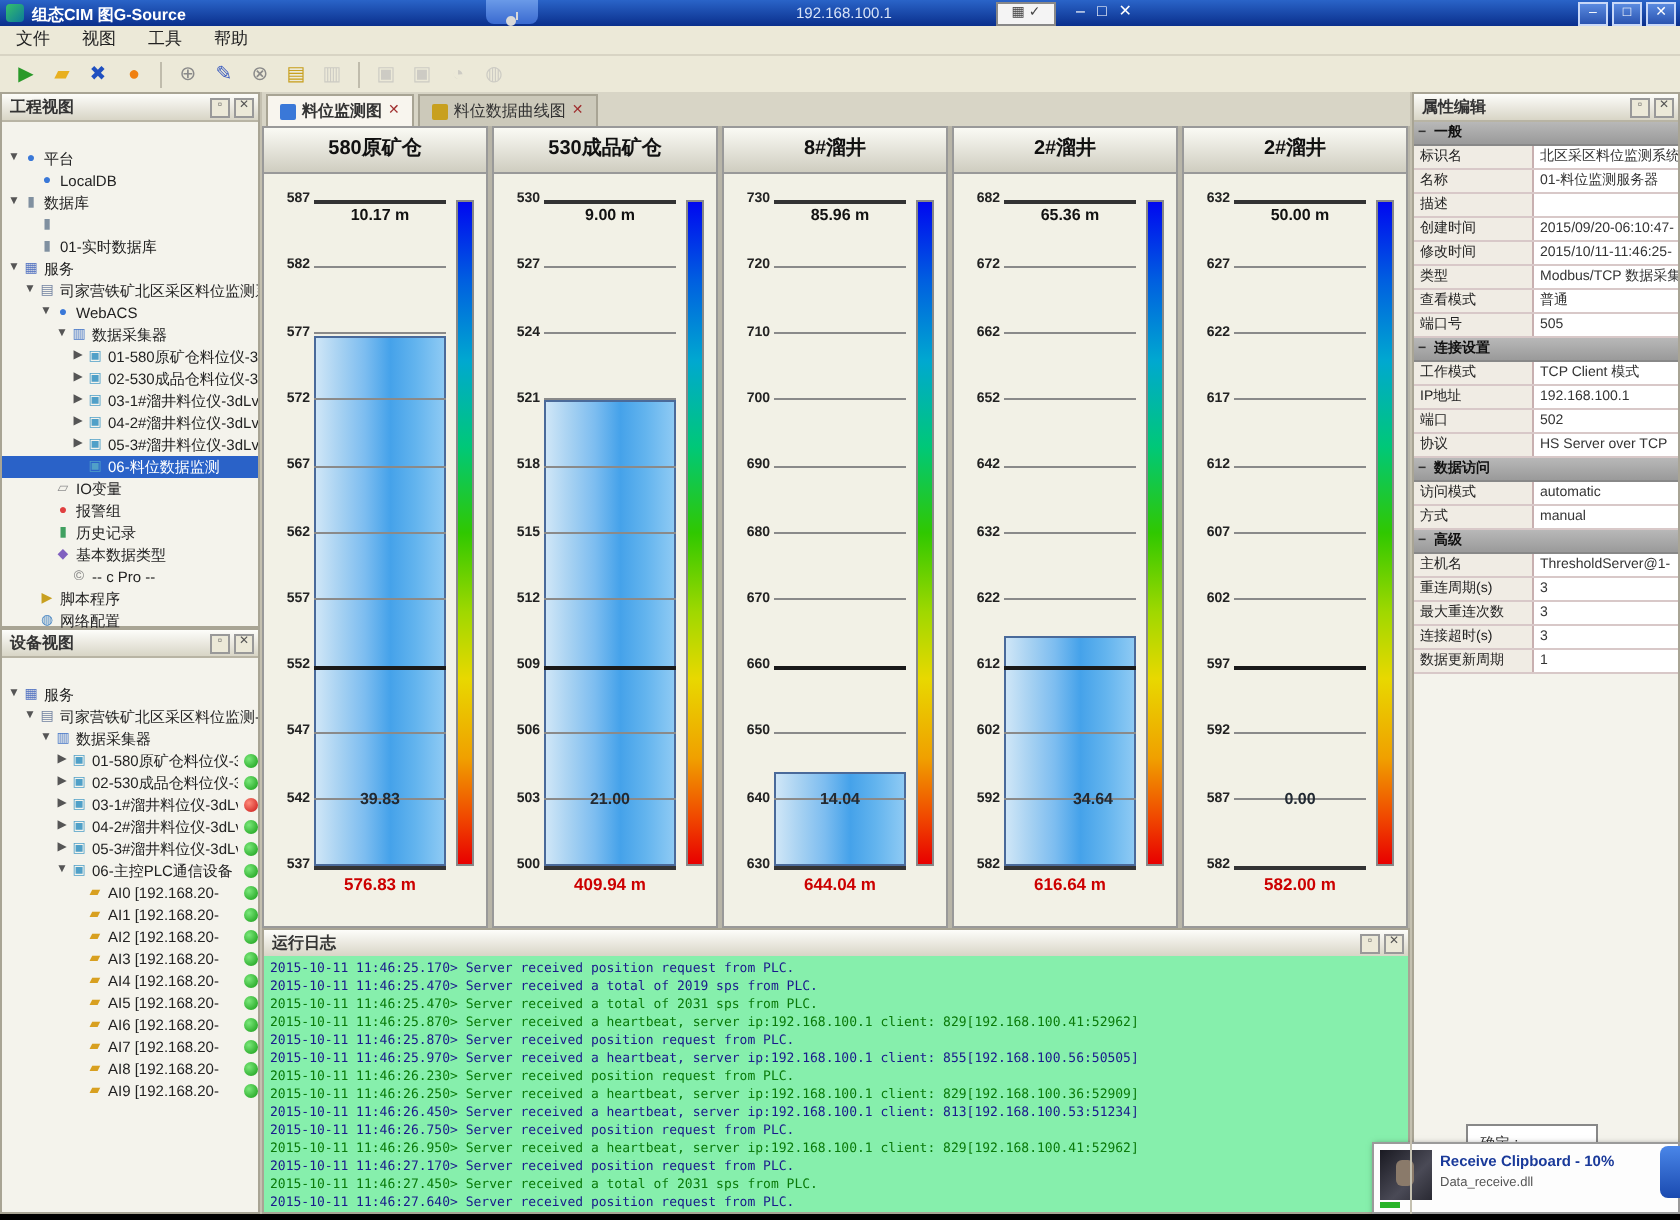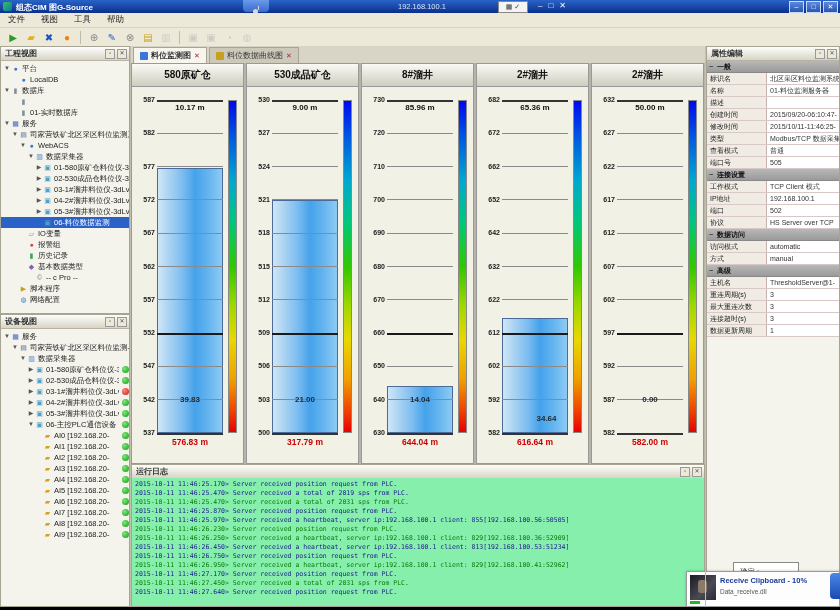--- a/index.html
+++ b/index.html
@@ -32,21 +32,21 @@
   .tbtn{width:16px;height:15px;text-align:center;font-size:10px;line-height:15px;margin:0 1px;}
   .tsep{width:1px;height:13px;background:#c0bcac;margin:0 4px;}
   
   .panel{position:absolute;background:#f4f3ec;border:1px solid #a8a494;box-sizing:border-box;}
   .phead{height:13px;background:linear-gradient(#fdfdfa,#d8d5c6);border-bottom:1px solid #b8b4a4;
     font-size:8px;font-weight:bold;color:#333;line-height:13px;padding-left:4px;position:relative;}
   .phead .pbtns{position:absolute;right:2px;top:2px;display:flex;gap:2px;}
   .pbtn{width:8px;height:8px;border:1px solid #999;background:#ece9d8;font-size:6px;line-height:7px;
     text-align:center;color:#555;}
   
-  .tree{overflow:hidden;font-size:7.5px;color:#222;padding-top:2px;}
+  .tree{overflow:hidden;font-size:7.5px;color:#222;padding-top:13px;}
   .trow{height:11px;line-height:11px;white-space:nowrap;display:flex;align-items:center;overflow:hidden;}
   .trow .arrow{width:8px;display:inline-block;font-size:6px;color:#555;text-align:center;flex:none;}
   .trow .ticon{width:9px;display:inline-block;font-size:7px;text-align:center;margin-right:2px;flex:none;}
   .trow.sel{background:#2a62c8;color:#fff;}
   .dot{width:7px;height:7px;border-radius:50%;margin-left:3px;flex:none;}
   .dot.green{background:radial-gradient(circle at 35% 35%,#7ae87a,#149a14);}
   .dot.red{background:radial-gradient(circle at 35% 35%,#ff8a7a,#c81414);}
   
   #tabbar{position:absolute;left:131px;top:46px;width:574px;height:17px;background:#d8d5c6;
     border-bottom:1px solid #b8b4a4;display:flex;align-items:flex-end;padding-left:2px;}
@@ -463,21 +463,21 @@
           <div class="gtick-label" style="left: 1px; top: 243.1px;">509</div>
           <div class="gtick-line" style="left: 25px; width: 66px; top: 279.9px;"></div>
           <div class="gtick-label" style="left: 1px; top: 276.4px;">506</div>
           <div class="gtick-line" style="left: 25px; width: 66px; top: 313.2px;"></div>
           <div class="gtick-label" style="left: 1px; top: 309.7px;">503</div>
           <div class="gtick-line bold" style="left: 25px; width: 66px; top: 346.5px; background: rgb(51, 51, 51);"></div>
           <div class="gtick-label" style="left: 1px; top: 343px;">500</div>
           <div class="gstrip" style="left: 96px; top: 14px; height: 333px;"></div>
           <div class="gtop-val" style="left: 25px; width: 66px; top: 17px;">9.00 m</div>
           <div class="ginner-val" style="left: 25px; width: 66px; top: 308.7px;">21.00</div>
-          <div class="glevel-val" style="left: 25px; width: 66px; top: 351px; color: rgb(204, 0, 0);">317.79 m</div>
+          <div class="glevel-val" style="left: 25px; width: 66px; top: 351px; color: rgb(204, 0, 0);">409.94 m</div>
         </div>
       </div>
       <div class="gcol">
         <div class="ghead">8#溜井</div>
         <div class="gbody">
           <div class="gbar" style="left: 25px; width: 66px; top: 300.247px; height: 46.7532px;"></div>
           <div class="gtick-line bold" style="left: 25px; width: 66px; top: 13.5px; background: rgb(51, 51, 51);"></div>
           <div class="gtick-label" style="left: 1px; top: 10px;">730</div>
           <div class="gtick-line" style="left: 25px; width: 66px; top: 46.8px;"></div>
           <div class="gtick-label" style="left: 1px; top: 43.3px;">720</div>
@@ -526,21 +526,21 @@
           <div class="gtick-line bold" style="left: 25px; width: 66px; top: 246.6px;"></div>
           <div class="gtick-label" style="left: 1px; top: 243.1px;">612</div>
           <div class="gtick-line" style="left: 25px; width: 66px; top: 279.9px;"></div>
           <div class="gtick-label" style="left: 1px; top: 276.4px;">602</div>
           <div class="gtick-line" style="left: 25px; width: 66px; top: 313.2px;"></div>
           <div class="gtick-label" style="left: 1px; top: 309.7px;">592</div>
           <div class="gtick-line bold" style="left: 25px; width: 66px; top: 346.5px; background: rgb(51, 51, 51);"></div>
           <div class="gtick-label" style="left: 1px; top: 343px;">582</div>
           <div class="gstrip" style="left: 96px; top: 14px; height: 333px;"></div>
           <div class="gtop-val" style="left: 25px; width: 66px; top: 17px;">65.36 m</div>
-          <div class="ginner-val" style="left: 25px; width: 89px; top: 308.7px; margin-top: 19px;">34.64</div>
+          <div class="ginner-val" style="left: 25px; width: 89px; top: 308.7px;">34.64</div>
           <div class="glevel-val" style="left: 25px; width: 66px; top: 351px; color: rgb(204, 0, 0);">616.64 m</div>
         </div>
       </div>
       <div class="gcol">
         <div class="ghead">2#溜井</div>
         <div class="gbody">
           <div class="gtick-line bold" style="left: 25px; width: 66px; top: 13.5px; background: rgb(51, 51, 51);"></div>
           <div class="gtick-label" style="left: 1px; top: 10px;">632</div>
           <div class="gtick-line" style="left: 25px; width: 66px; top: 46.8px;"></div>
           <div class="gtick-label" style="left: 1px; top: 43.3px;">627</div>
@@ -575,20 +575,21 @@
       <span>运行日志</span>
       <span class="pbtns">
           <span class="pbtn">▫</span>
           <span class="pbtn">✕</span>
         </span>
     </div>
     <div id="loglines">
         <div style="color: rgb(26, 26, 140);">2015-10-11 11:46:25.170&gt; Server received position request from PLC.</div>
         <div style="color: rgb(26, 26, 140);">2015-10-11 11:46:25.470&gt; Server received a total of 2019 sps from PLC.</div>
         <div style="color: rgb(10, 122, 10);">2015-10-11 11:46:25.470&gt; Server received a total of 2031 sps from PLC.</div>
+        <div style="color: rgb(10, 122, 10);">2015-10-11 11:46:25.870&gt; Server received a heartbeat, server ip:192.168.100.1 client: 829[192.168.100.41:52962]</div>
         <div style="color: rgb(26, 26, 140);">2015-10-11 11:46:25.870&gt; Server received position request from PLC.</div>
         <div style="color: rgb(26, 26, 140);">2015-10-11 11:46:25.970&gt; Server received a heartbeat, server ip:192.168.100.1 client: 855[192.168.100.56:50505]</div>
         <div style="color: rgb(10, 122, 10);">2015-10-11 11:46:26.230&gt; Server received position request from PLC.</div>
         <div style="color: rgb(10, 122, 10);">2015-10-11 11:46:26.250&gt; Server received a heartbeat, server ip:192.168.100.1 client: 829[192.168.100.36:52909]</div>
         <div style="color: rgb(26, 26, 140);">2015-10-11 11:46:26.450&gt; Server received a heartbeat, server ip:192.168.100.1 client: 813[192.168.100.53:51234]</div>
         <div style="color: rgb(26, 26, 140);">2015-10-11 11:46:26.750&gt; Server received position request from PLC.</div>
         <div style="color: rgb(10, 122, 10);">2015-10-11 11:46:26.950&gt; Server received a heartbeat, server ip:192.168.100.1 client: 829[192.168.100.41:52962]</div>
         <div style="color: rgb(26, 26, 140);">2015-10-11 11:46:27.170&gt; Server received position request from PLC.</div>
         <div style="color: rgb(10, 122, 10);">2015-10-11 11:46:27.450&gt; Server received a total of 2031 sps from PLC.</div>
         <div style="color: rgb(26, 26, 140);">2015-10-11 11:46:27.640&gt; Server received position request from PLC.</div>

